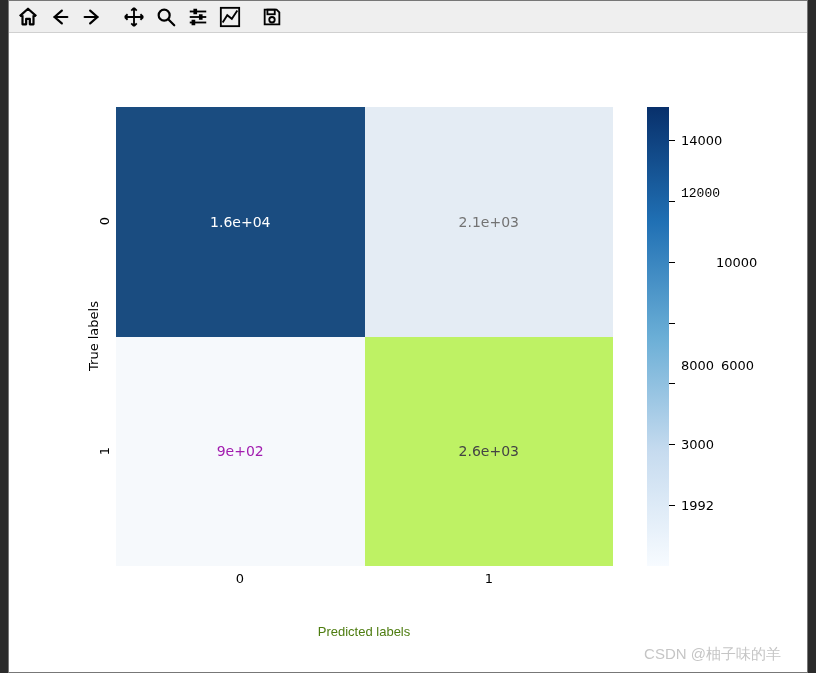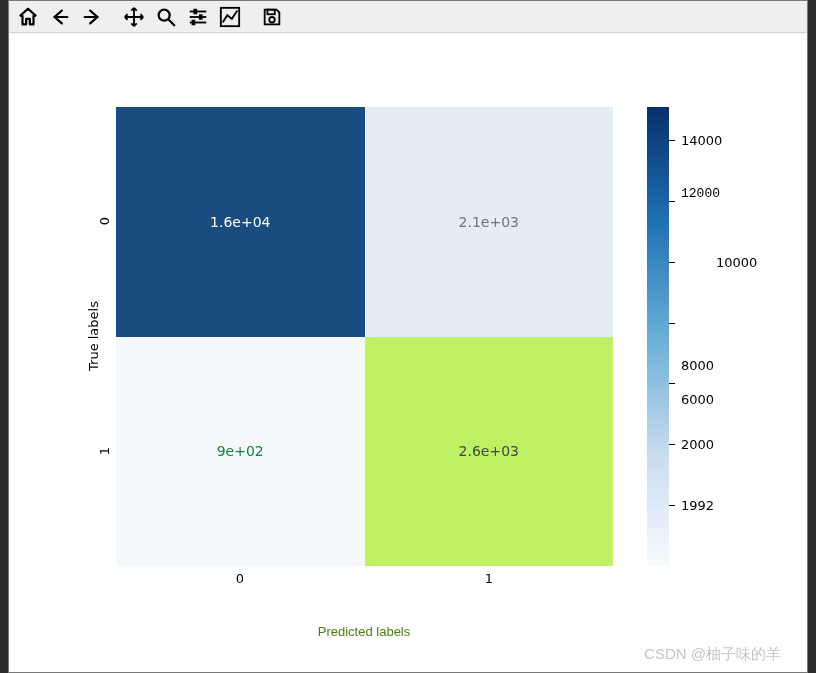--- a/index.html
+++ b/index.html
@@ -84,21 +84,21 @@
     }
     .cell {
       display: flex;
       align-items: center;
       justify-content: center;
       font-family: "DejaVu Sans", sans-serif;
       font-size: 14px;
     }
     .cell.tl { background: #1a4c80; color: #fff; }
     .cell.tr { background: #e4ecf4; color: #737373; }
-    .cell.bl { background: #f6f9fc; color: #15803d; }
+    .cell.bl { background: #f6f9fc; color: #a21caf; }
     .cell.br { background: #bef264; color: #444; }
     .ytick {
       position: absolute;
       font-family: "DejaVu Sans", sans-serif;
       font-size: 13px;
       color: #000;
       transform: translateY(-50%);
       writing-mode: vertical-rl;
       transform-origin: center;
     }
@@ -258,22 +258,22 @@
 
     <div class="ctick-line" style="top:107px;"></div>
     <span class="ctick-lbl" style="top:107px;">14000</span>
     <div class="ctick-line" style="top:168px;"></div>
     <span class="ctick-lbl" style="top:160px;font-family:Liberation Mono, monospace;">12000</span>
     <div class="ctick-line" style="top:229px;"></div>
     <span class="ctick-lbl" style="top:229px;margin-left:35px;">10000</span>
     <div class="ctick-line" style="top:290px;"></div>
     <span class="ctick-lbl" style="top:290px;margin-top:42px;">8000</span>
     <div class="ctick-line" style="top:350px;"></div>
-    <span class="ctick-lbl" style="top:366px;">6000</span>
+    <span class="ctick-lbl" style="top:332px;margin-left:40px;">6000</span>
     <div class="ctick-line" style="top:411px;"></div>
-    <span class="ctick-lbl" style="top:411px;">2000</span>
+    <span class="ctick-lbl" style="top:411px;">3000</span>
     <div class="ctick-line" style="top:472px;"></div>
     <span class="ctick-lbl" style="top:472px;">1992</span>
 
     <div class="watermark">CSDN @柚子味的羊</div>
   </div>
 
 </div>
 
 </body></html>

